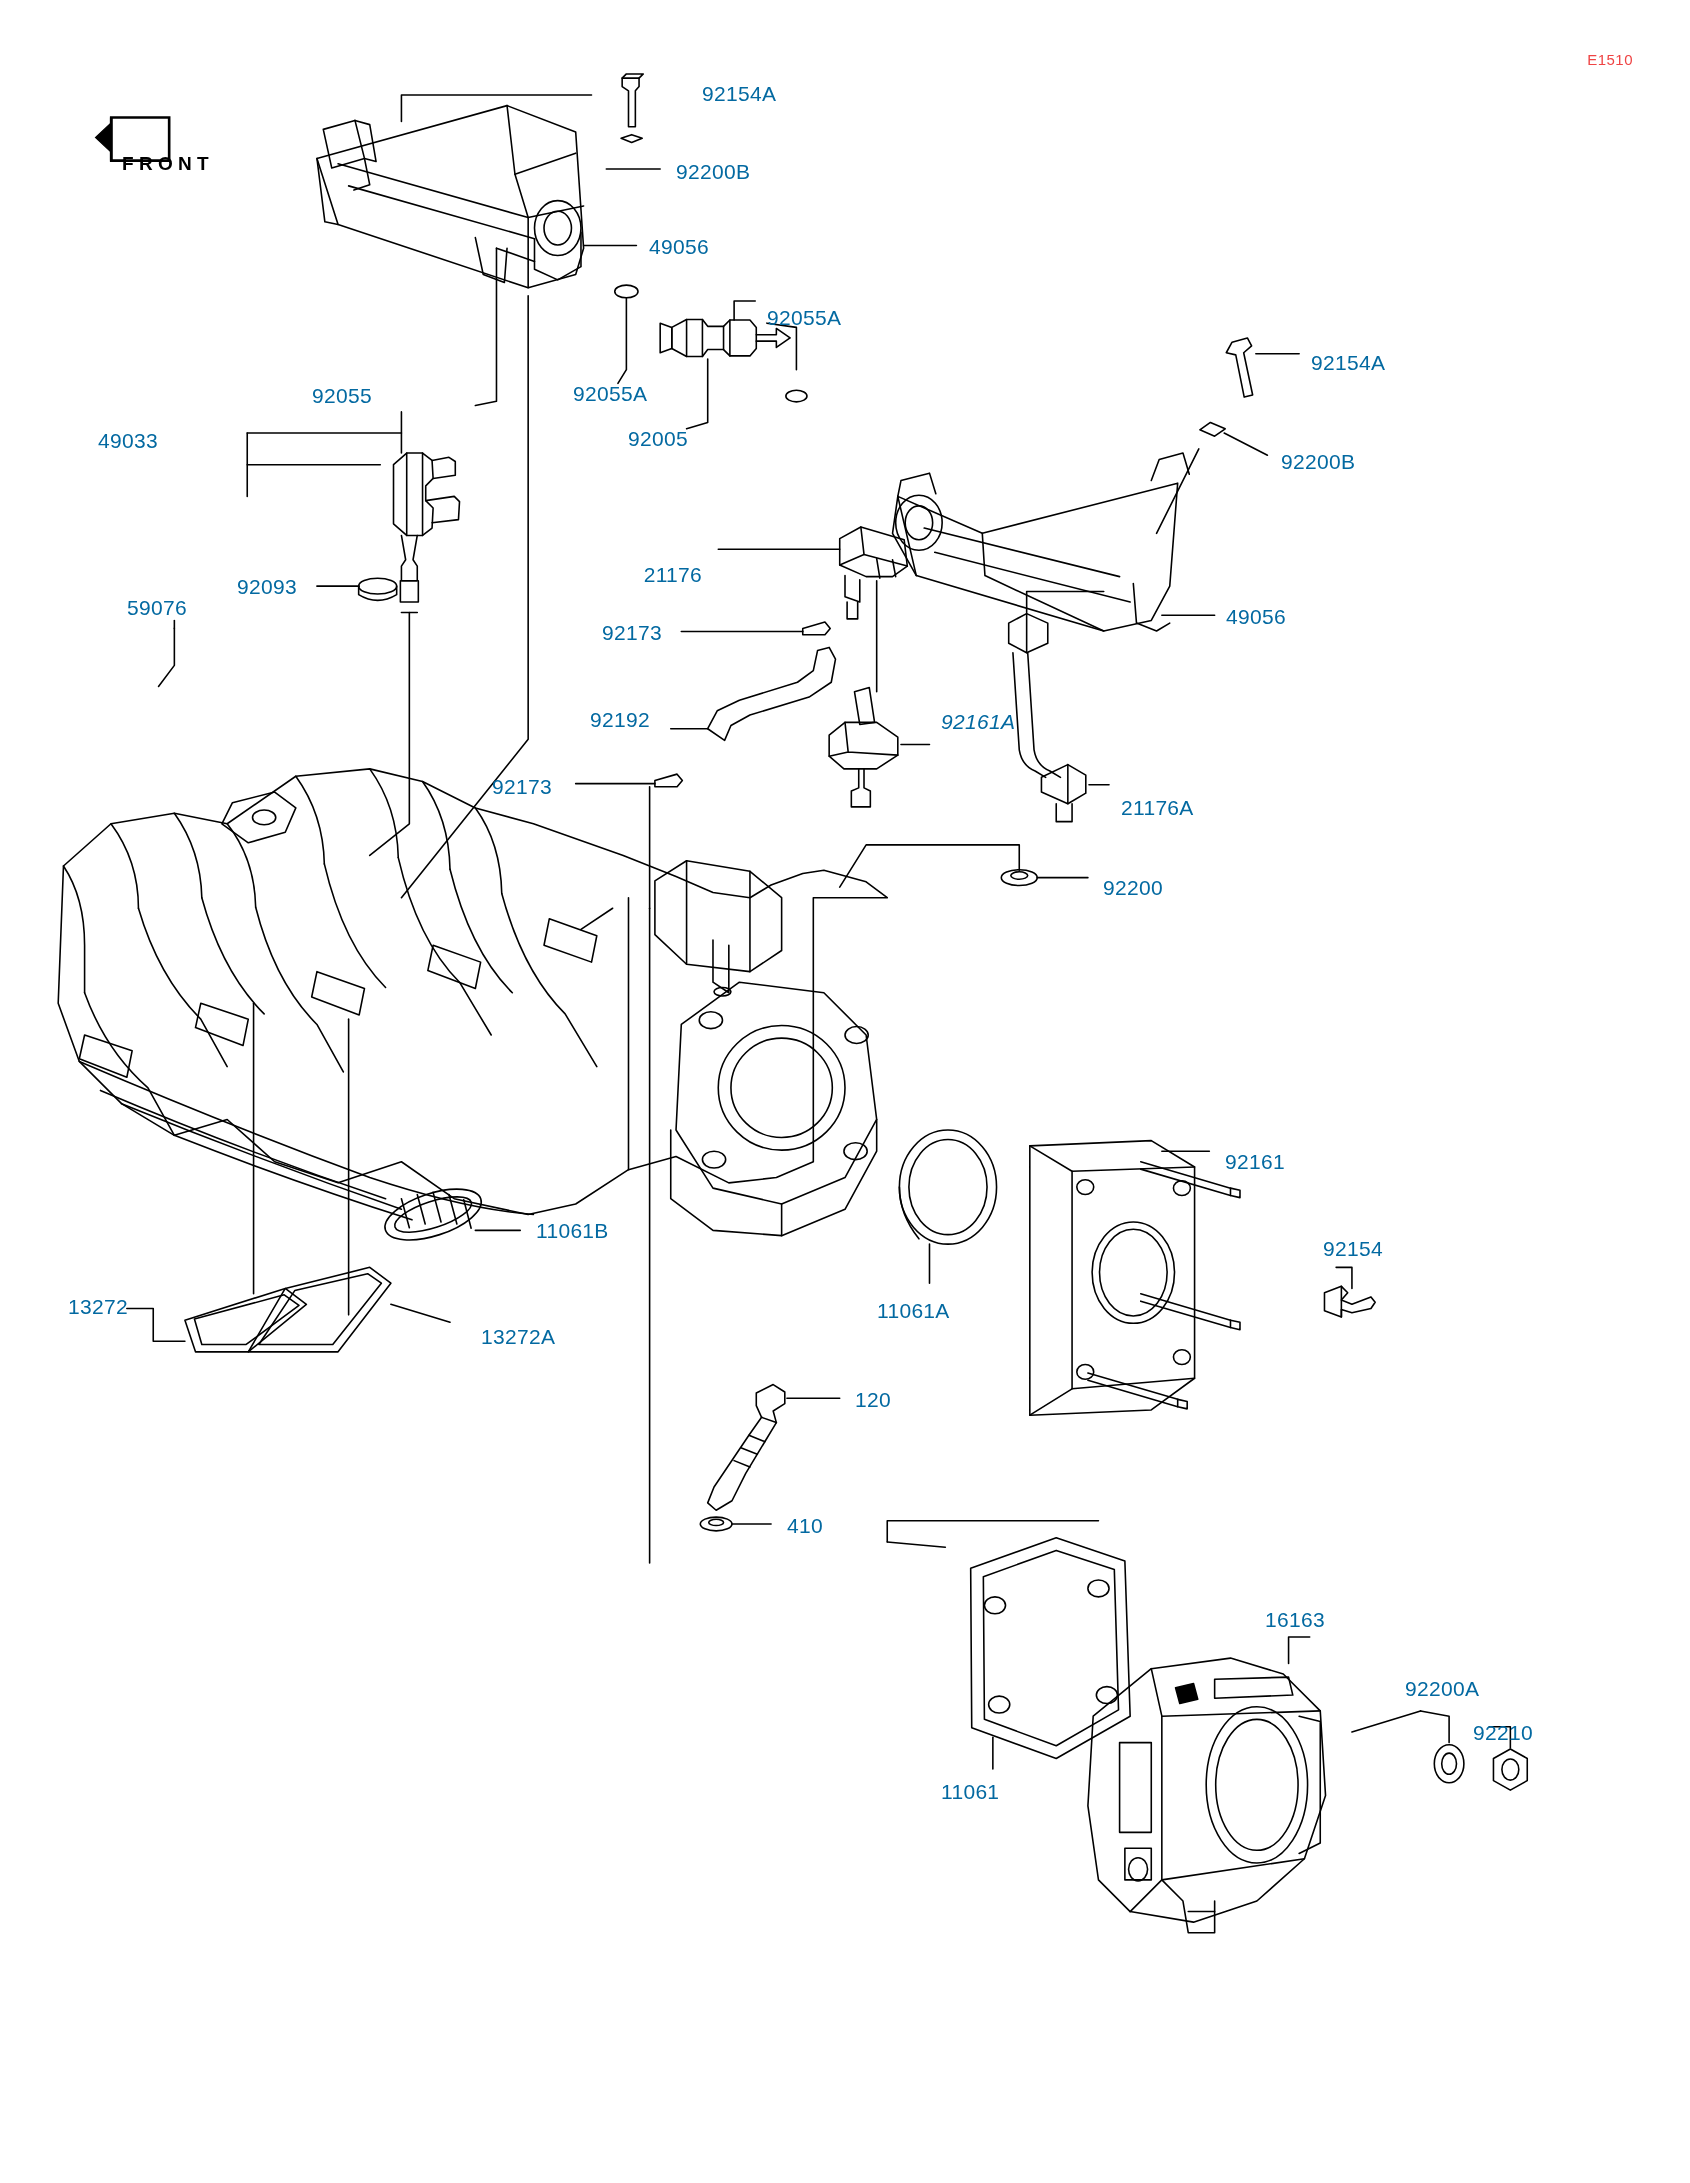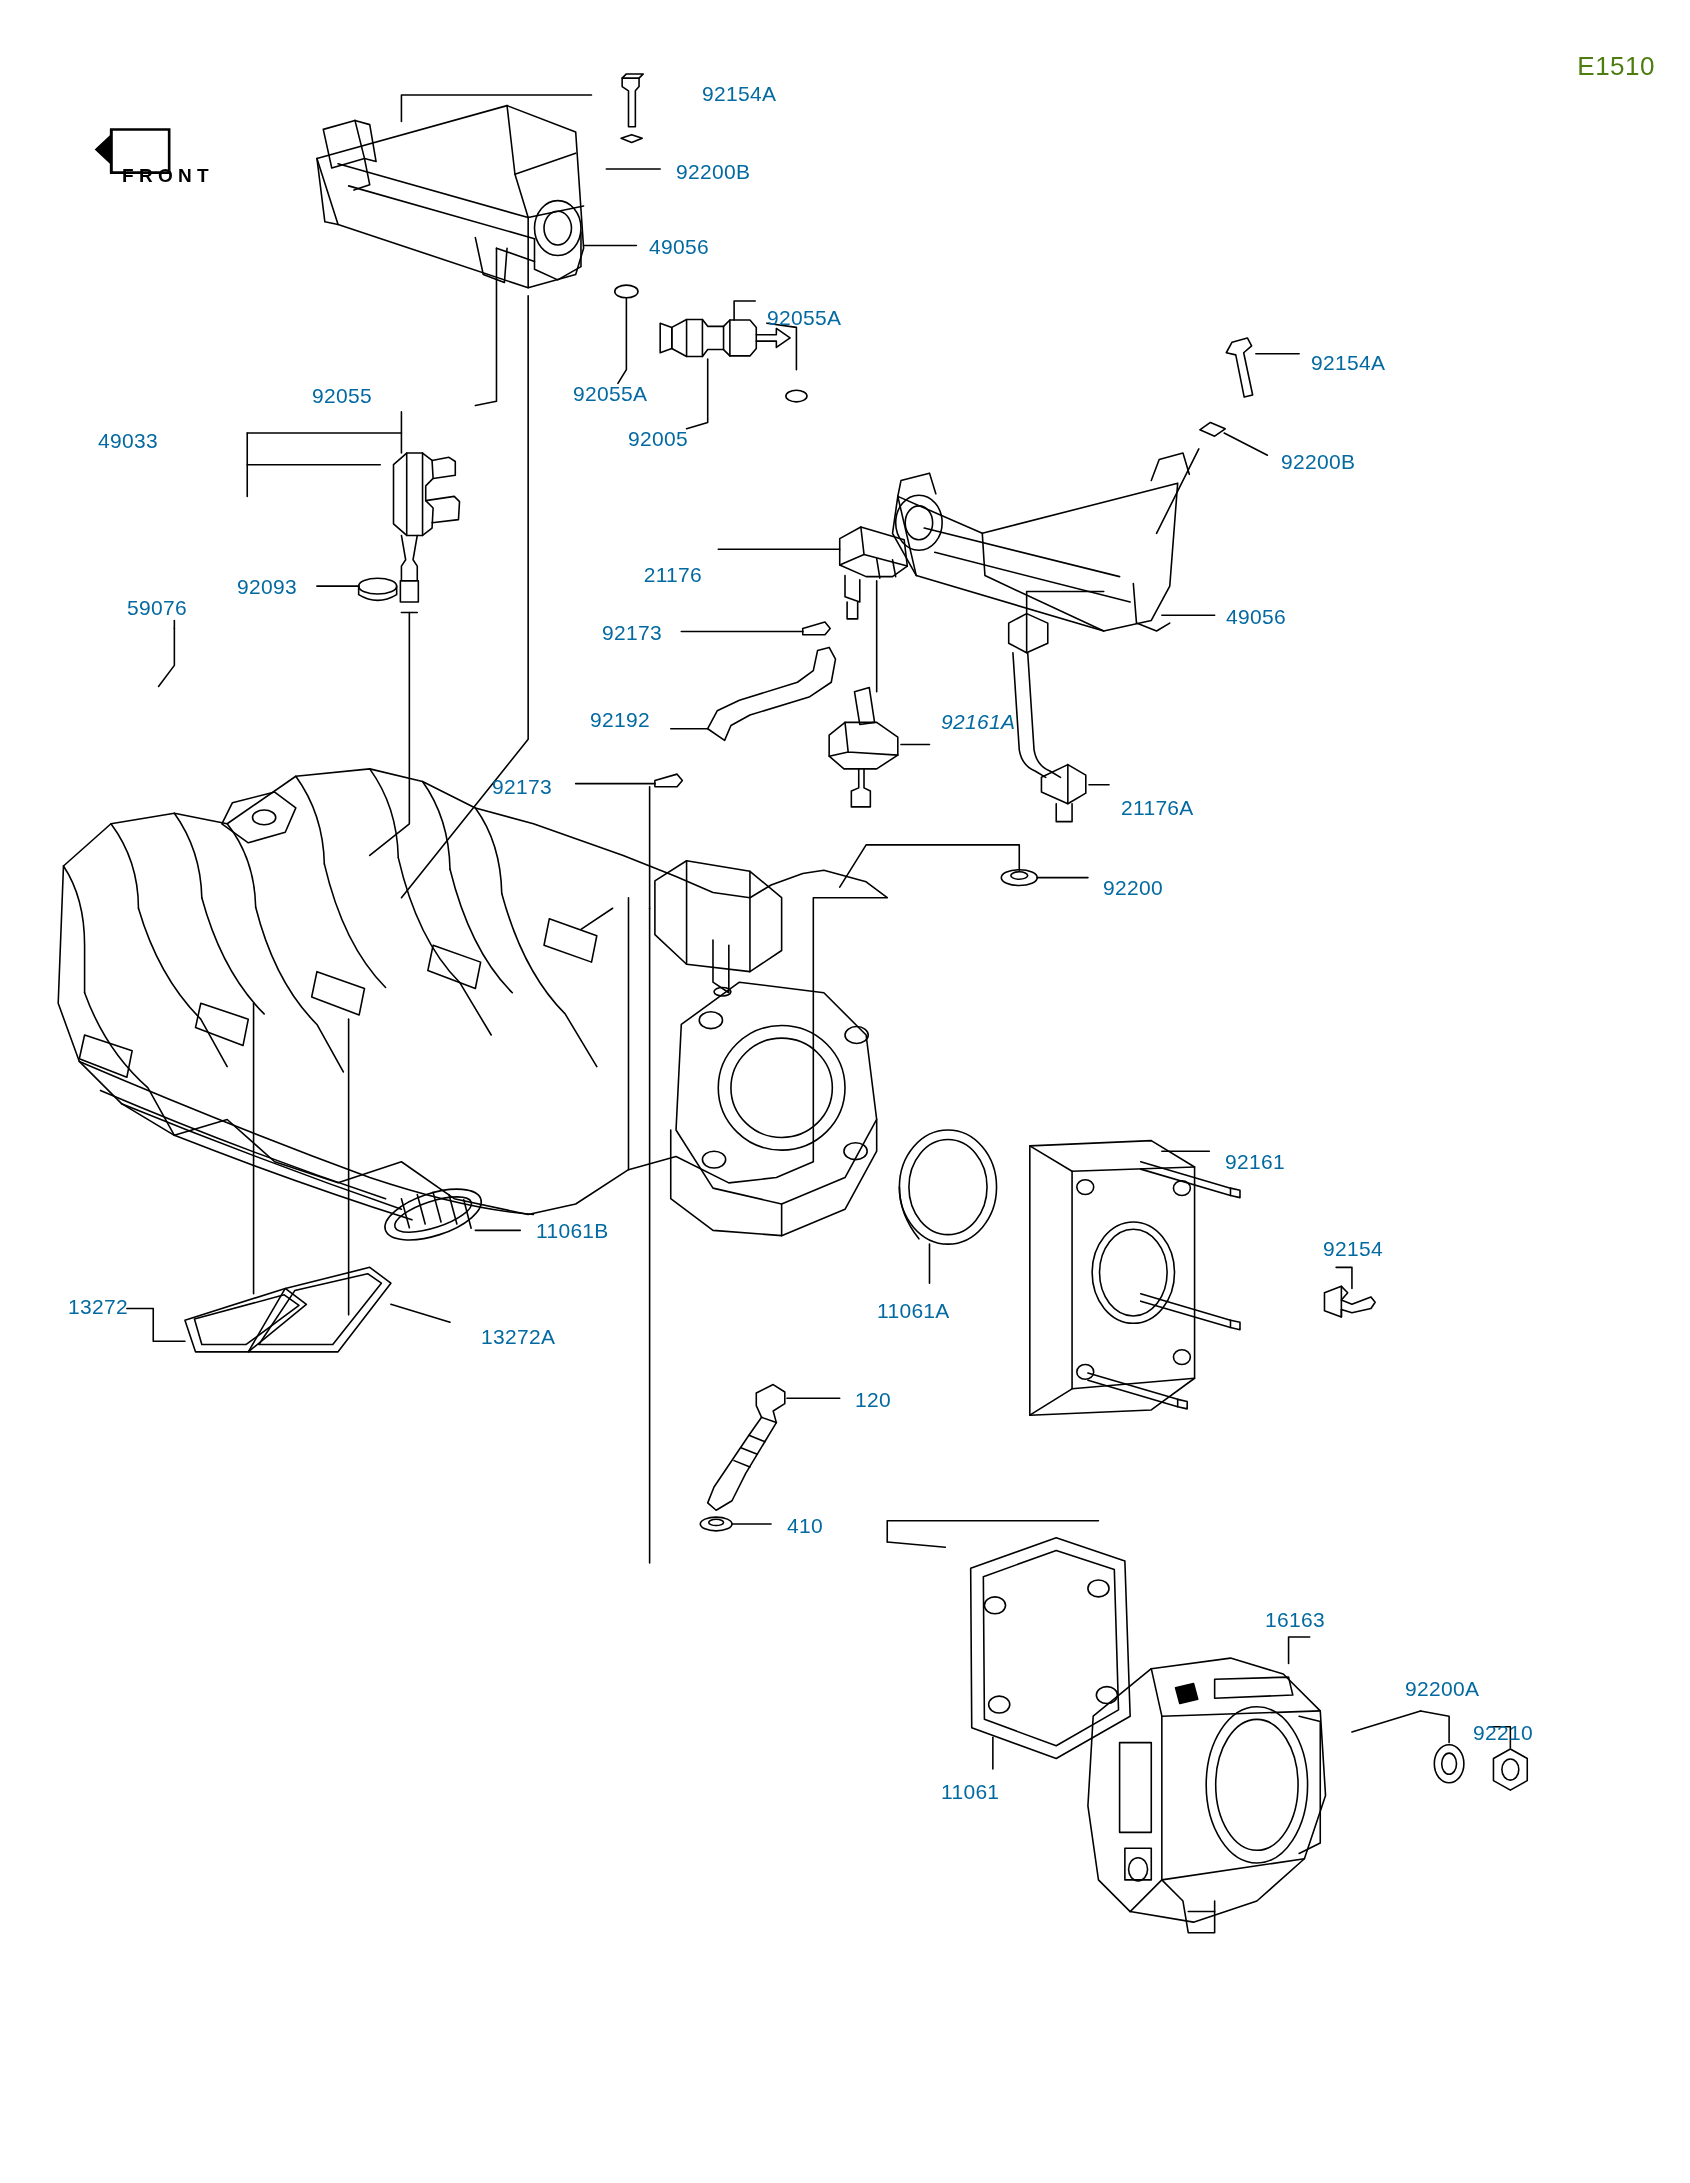--- a/index.html
+++ b/index.html
@@ -30,30 +30,30 @@
     font-size: 21px;
     color: #0369a1;
     white-space: nowrap;
     letter-spacing: 0.3px;
   }
   .callout.right {
     text-align: right;
   }
   #sheet-code {
     position: absolute;
-    right: 35px;
+    right: 57px;
     top: 51px;
-    font-size: 26px;
+    font-size: 15px;
     letter-spacing: 0.5px;
-    color: #4d7c0f;
+    color: #ef4444;
   }
   #front-marker {
     position: absolute;
     left: 90px;
-    top: 120px;
+    top: 108px;
     width: 132px;
     height: 79px;
   }
   #front-marker .fm-text {
     position: absolute;
     left: 32px;
     top: 45px;
     font-size: 19px;
     font-weight: bold;
     letter-spacing: 5.3px;

